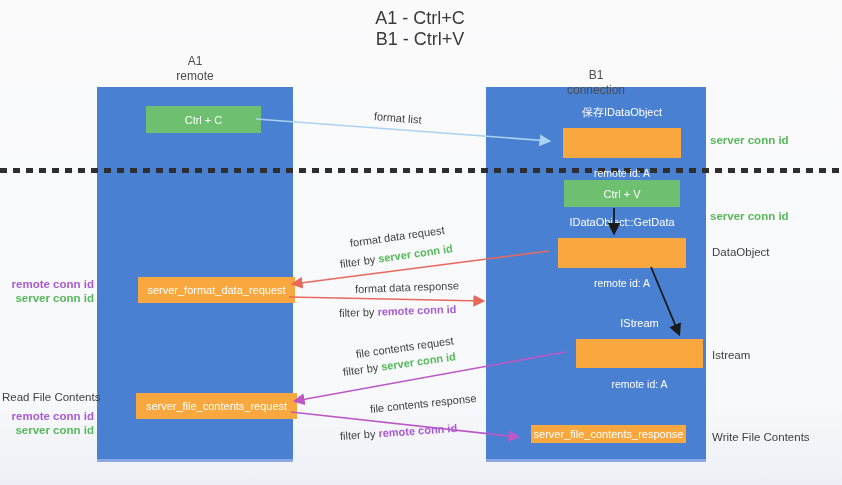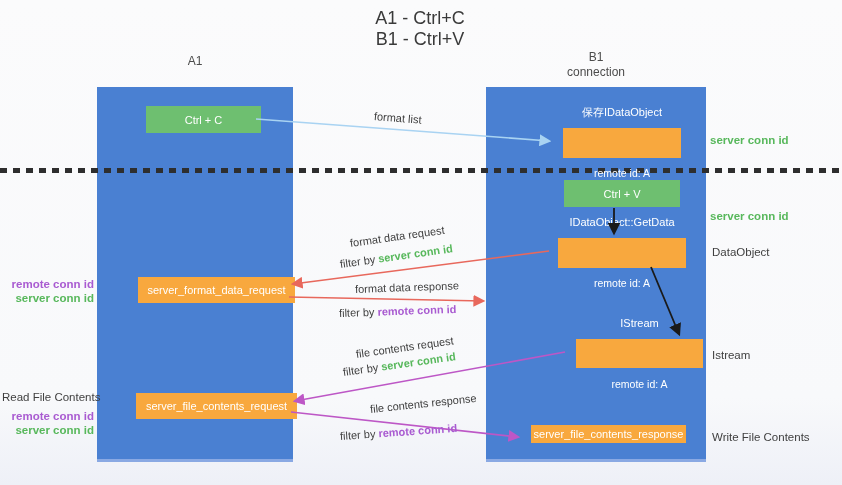--- a/index.html
+++ b/index.html
@@ -40,22 +40,23 @@
 
 <div class="canvas">
 
   <div class="title">
     <div>A1 - Ctrl+C</div>
     <div>B1 - Ctrl+V</div>
   </div>
 
   <div class="lane-header" style="left:115px; top:54px;">
     <div>A1</div>
+    <div>remote</div>
   </div>
-  <div class="lane-header" style="left:516px; top:50px;">
+  <div class="lane-header" style="left:516px; top:68px;">
     <div>B1</div>
     <div>connection</div>
   </div>
 
   <div class="lane left"></div>
   <div class="lane right"></div>
 
   <div class="dotted-line"></div>
 
   <div class="box green single" style="left:138px; top:106px; width:115px; height:27px;">Ctrl + C</div>

